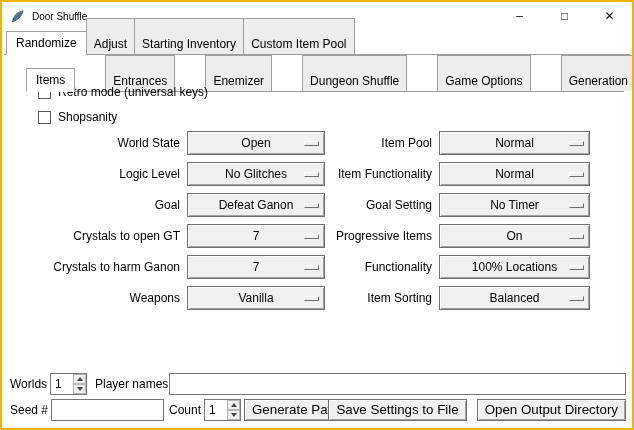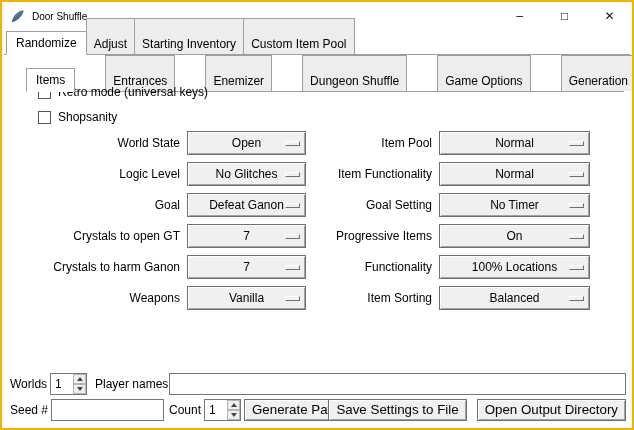--- a/index.html
+++ b/index.html
@@ -26,21 +26,21 @@
   .checkbox { width:13px; height:13px; background:#fff; border:1px solid #565656; margin-right:7px; flex:0 0 auto; }
 
   
   .opt-row { position:absolute; left:0; right:0; height:24px; }
   .opt-label { position:absolute; top:0; height:24px; line-height:24px; text-align:right; }
   .opt-label.l { left:0; width:178px; }
   .opt-label.r { left:300px; width:130px; }
   .optmenu { position:absolute; top:0; height:24px; background:#f0f0f0; border:1px solid #6f6f6f;
              box-shadow: inset 1px 1px 0 #ffffff, inset -1px -1px 0 #a3a3a3;
              display:flex; align-items:center; justify-content:center; }
-  .optmenu.l { left:185px; width:119px; }
+  .optmenu.l { left:185px; width:138px; }
   .optmenu.r { left:437px; width:151px; }
   .menu-indicator { position:absolute; right:5px; top:9px; width:15px; height:5px; background:#f0f0f0;
                     border:1px solid; border-color:#ffffff #6f6f6f #6f6f6f #ffffff; }
 
   
   .b-lbl { position:absolute; height:22px; line-height:22px; }
   .entry { position:absolute; height:22px; border:1px solid #777; background:#fff; padding:0 3px;
            font:12px "Liberation Sans", sans-serif; outline:none; }
   .spinbox { position:absolute; height:22px; border:1px solid #777; background:#fff; display:flex; }
   .spin-value { flex:1; line-height:20px; padding-left:4px; }

